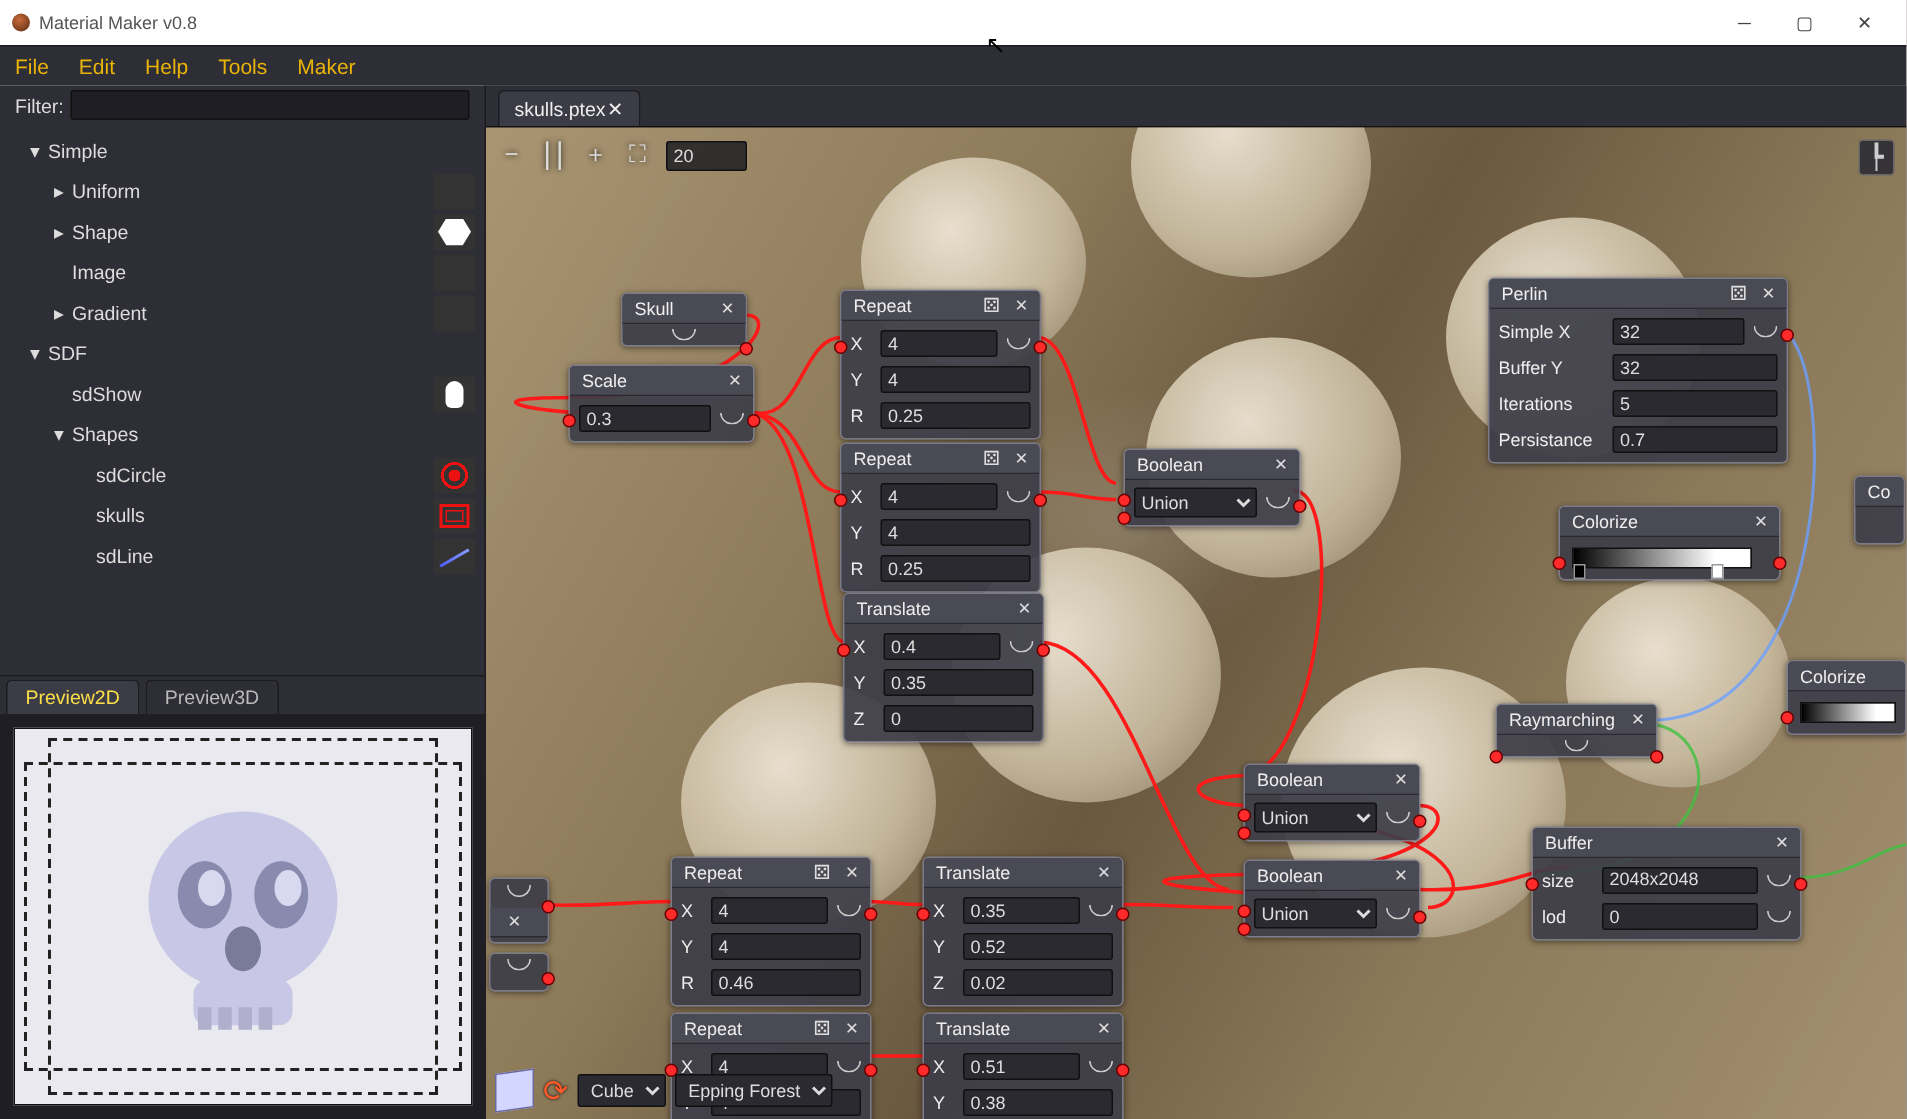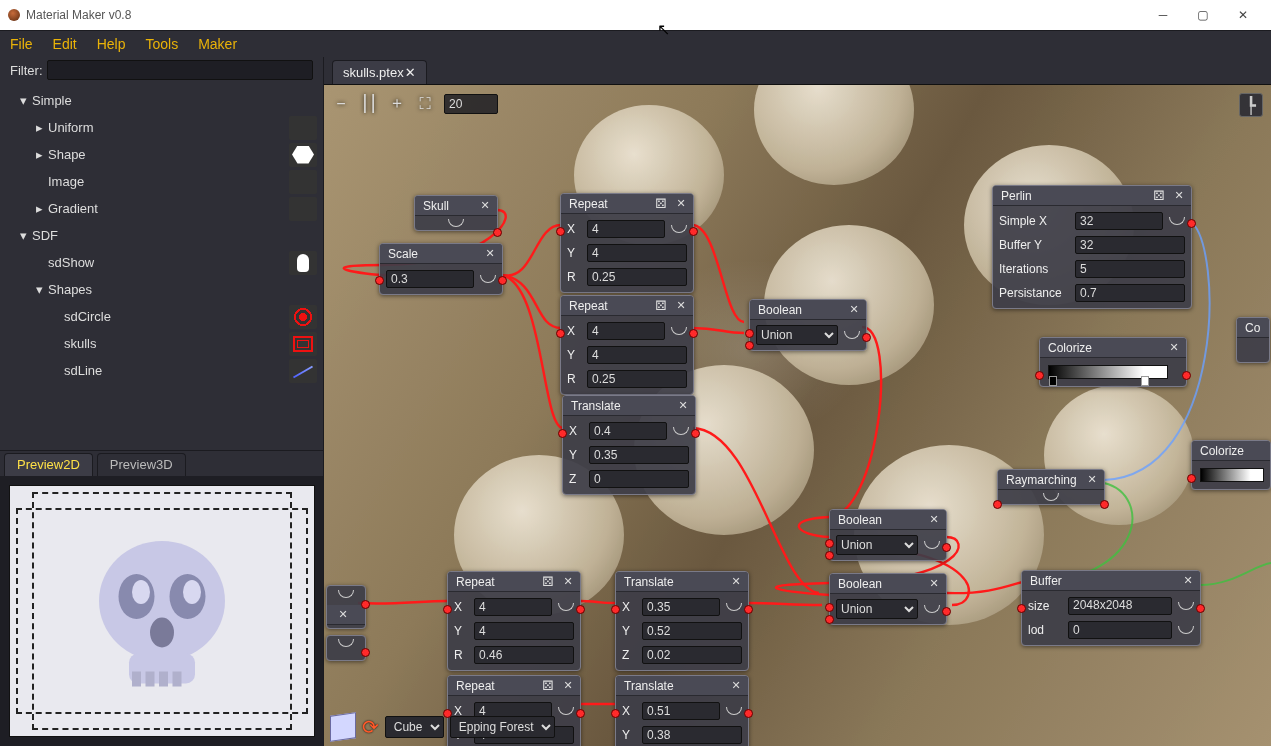--- a/index.html
+++ b/index.html
@@ -486,21 +486,21 @@
             <div class="prow">
               <select><option>Union</option></select>
               <div class="smile"></div>
             </div>
           </div>
         <div class="port lt" style="top:29px"></div>
           <div class="port lt" style="top:41px"></div>
           <div class="port rt" style="top:33px"></div>
       </div>
 
-      <div class="node" style="left:697px;top:485px;width:180px">
+      <div class="node" style="left:697px;top:466px;width:180px">
         <div class="hdr">
             <span class="name">Buffer</span>
             <span class="ic xbtn"></span>
           </div>
         <div class="body">
           <div class="prow">
               <span class="plab" style="width:34px">size</span>
               <span class="val">2048x2048</span>
               <div class="smile"></div>
             </div>

